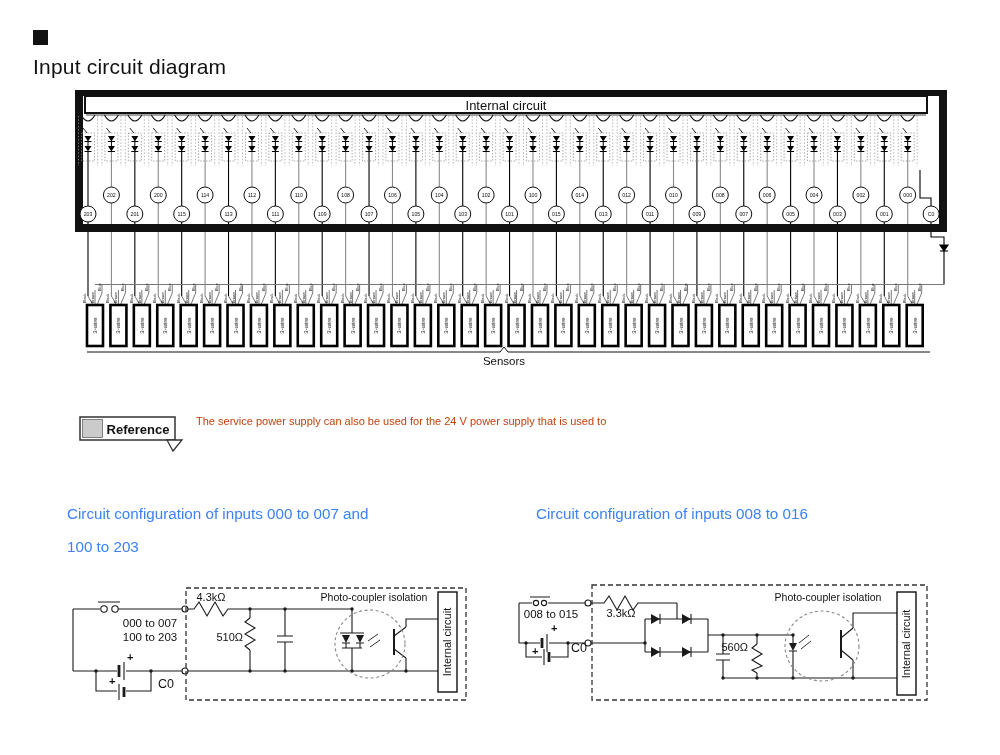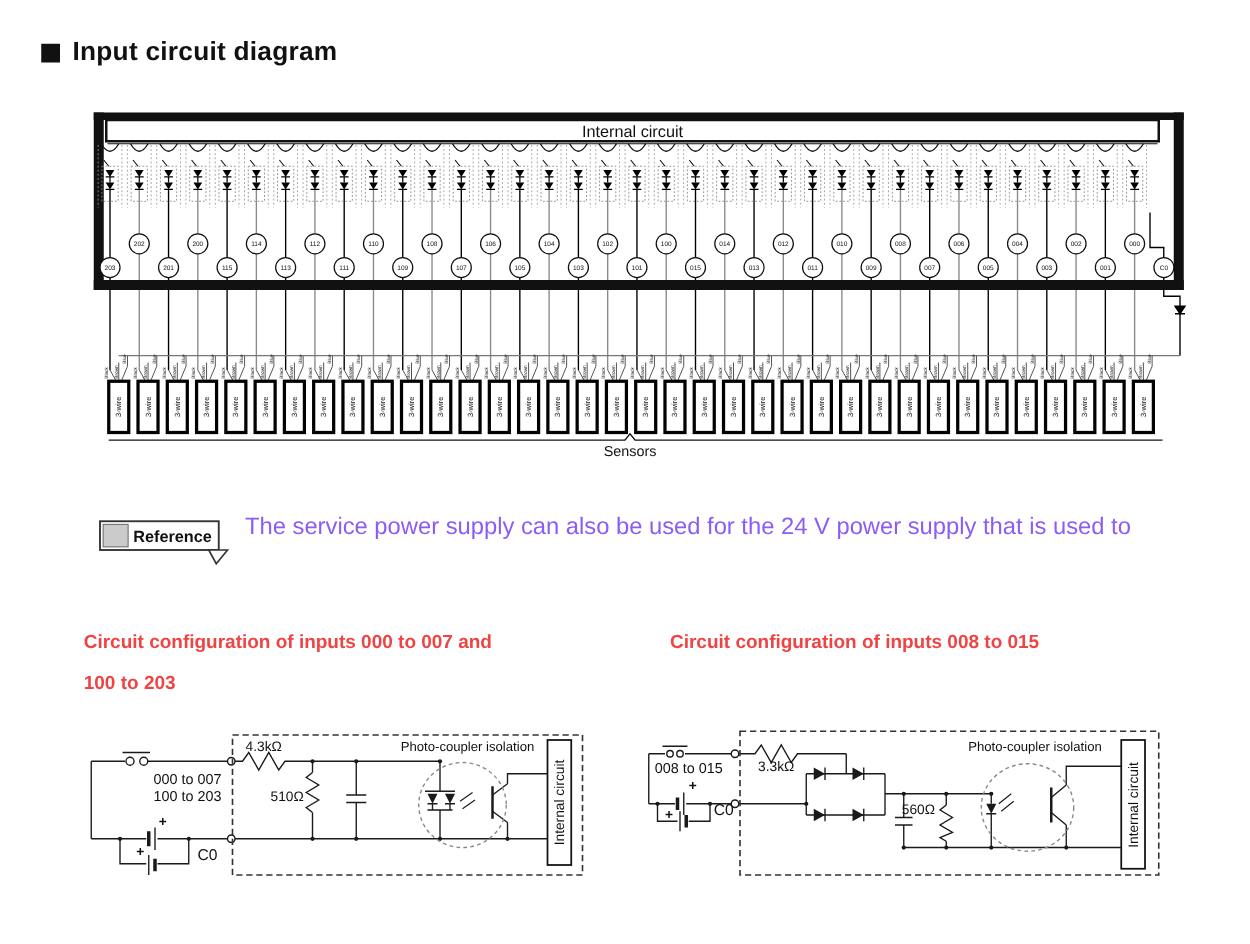--- a/index.html
+++ b/index.html
@@ -2,29 +2,29 @@
 <html><head>
 <meta charset="utf-8">
 <style>
   html,body{margin:0;padding:0;background:#fff;}
   body{
     position:relative;width:1000px;height:755px;overflow:hidden;
     font-family:"Liberation Sans",sans-serif;color:#111;
   }
   .abs{position:absolute;}
   .section-title{
-    left:33px;top:30px;display:flex;align-items:center;gap:10px;
-    font-size:21px;font-weight:bold;letter-spacing:0.2px;
+    left:33px;top:30px;display:flex;align-items:flex-start;gap:10px;
+    font-size:21px;font-weight:normal;letter-spacing:0.2px;flex-direction:column;
   }
   .section-title .sq{width:15px;height:15px;background:#111;display:inline-block;}
   .ref-text{
-    left:196px;top:407px;width:800px;font-size:19px;line-height:29.5px;color:#8b5cf6;
+    left:196px;top:407px;width:800px;font-size:11px;line-height:29.5px;color:#c2410c;
   }
   .heading{
-    font-size:15.2px;font-weight:bold;line-height:33px;color:#ef4444;
+    font-size:15.2px;font-weight:normal;line-height:33px;color:#3b82f6;
   }
   .heading-left{left:67px;top:497px;width:440px;}
   .heading-right{left:536px;top:497px;width:440px;}
   svg text{font-family:"Liberation Sans",sans-serif;fill:#111;}
 </style>
 </head>
 <body>
 
 <div class="abs section-title">
   <span class="sq"></span>
@@ -939,21 +939,21 @@
 
 <div class="abs ref-text">
   <div>The service power supply can also be used for the 24 V power supply that is used to</div>
 </div>
 
 <div class="abs heading heading-left">
   <div>Circuit configuration of inputs 000 to 007 and</div>
   <div>100 to 203</div>
 </div>
 <div class="abs heading heading-right">
-  <div>Circuit configuration of inputs 008 to 015</div>
+  <div>Circuit configuration of inputs 008 to 016</div>
 </div>
 
 <svg class="abs" style="left:50px;top:580px;" width="430" height="150" viewBox="50 580 430 150">
   <g fill="none" stroke="#1a1a1a" stroke-width="1.1">
     <path d="M73,609 H100 M118,609 H182 M98,602 H120 M73,609 V671"></path>
     <path d="M73,671 H117 M126,671 H182"></path>
     <path d="M96,671 V691 H117 M126,691 H151 V671"></path>
     <path d="M188,609 h6 l5,-7 l8,14 l8,-14 l8,14 l5,-7 h124"></path>
     <path d="M250,609 V618"></path>
     <polyline points="250,618 245,622 255,628 245,634 255,640 245,646 250,650"></polyline>

